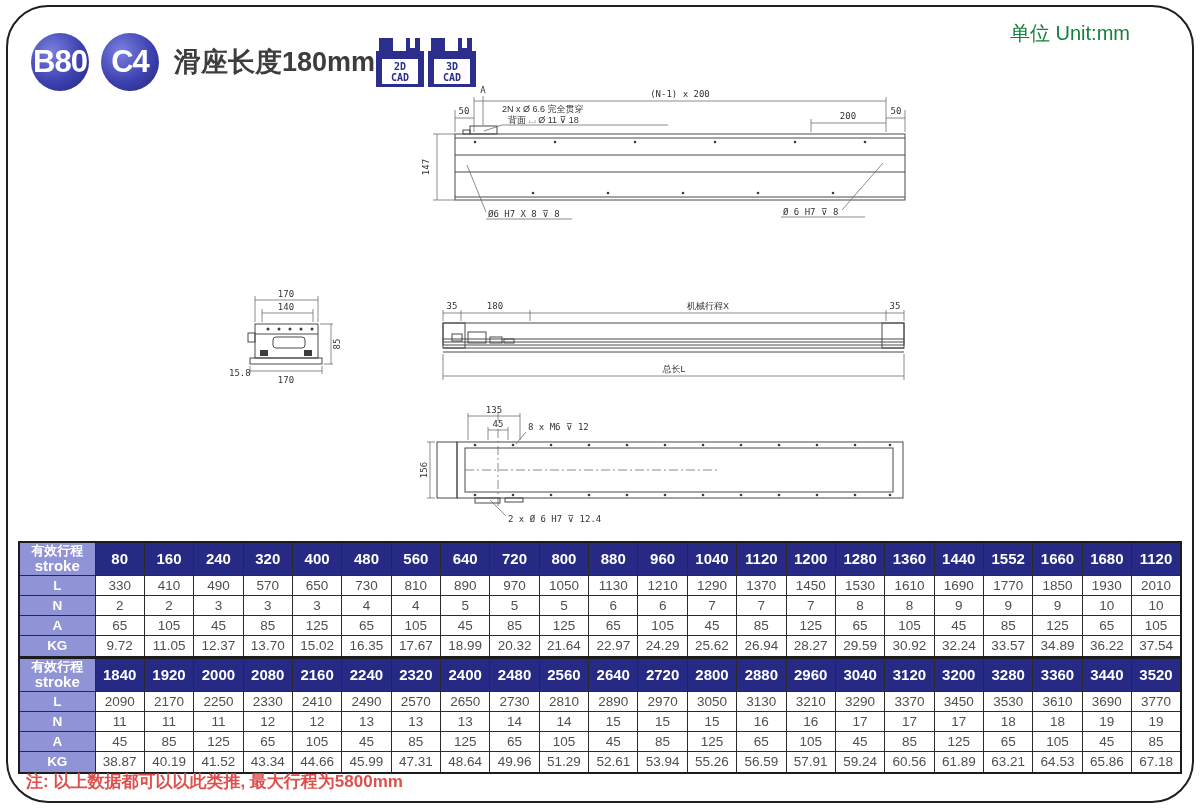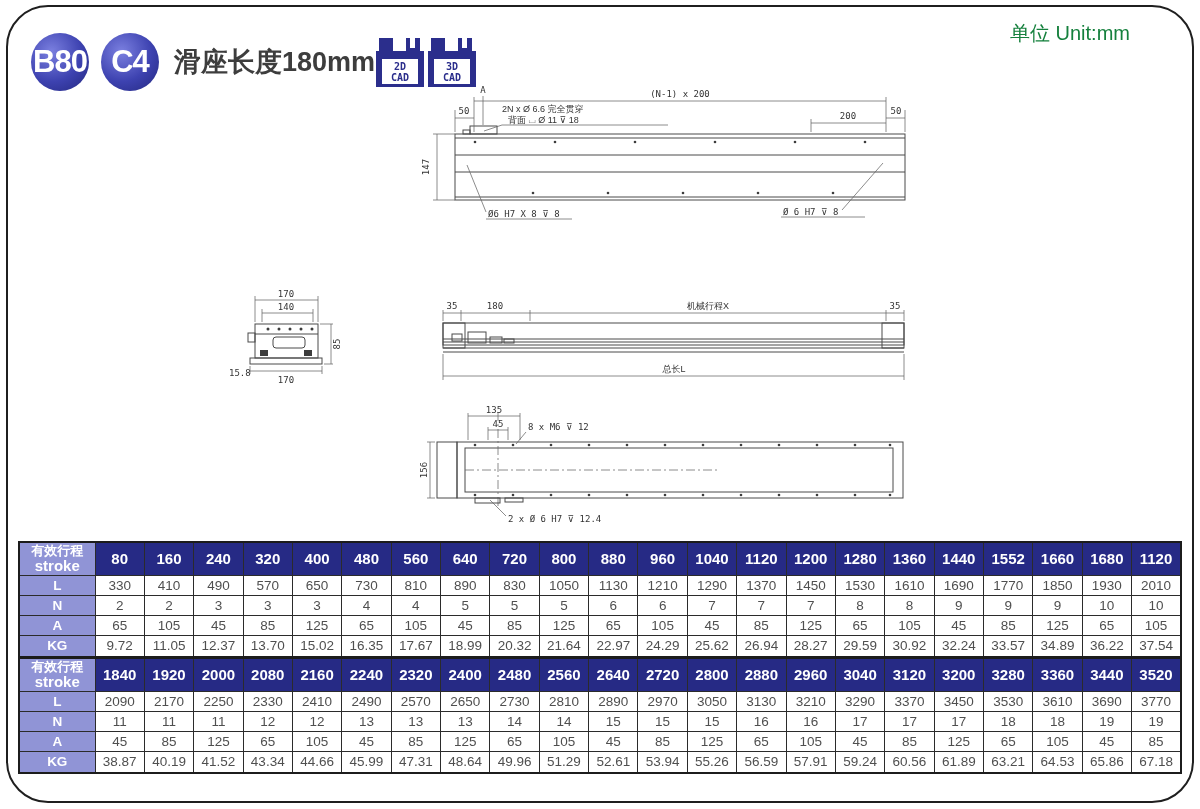--- a/index.html
+++ b/index.html
@@ -286,21 +286,21 @@
       <tr class="r" id="t1r0">
         <th>L</th>
             <td>330</td>
             <td>410</td>
             <td>490</td>
             <td>570</td>
             <td>650</td>
             <td>730</td>
             <td>810</td>
             <td>890</td>
-            <td>830</td>
+            <td>970</td>
             <td>1050</td>
             <td>1130</td>
             <td>1210</td>
             <td>1290</td>
             <td>1370</td>
             <td>1450</td>
             <td>1530</td>
             <td>1610</td>
             <td>1690</td>
             <td>1770</td>
@@ -512,13 +512,14 @@
             <td>61.89</td>
             <td>63.21</td>
             <td>64.53</td>
             <td>65.86</td>
             <td>67.18</td>
           </tr>
     </tbody>
       </table>
   </div>
 
+  <div class="note">注: 以上数据都可以以此类推, 最大行程为5800mm</div>
 </div>
 
 </body></html>

